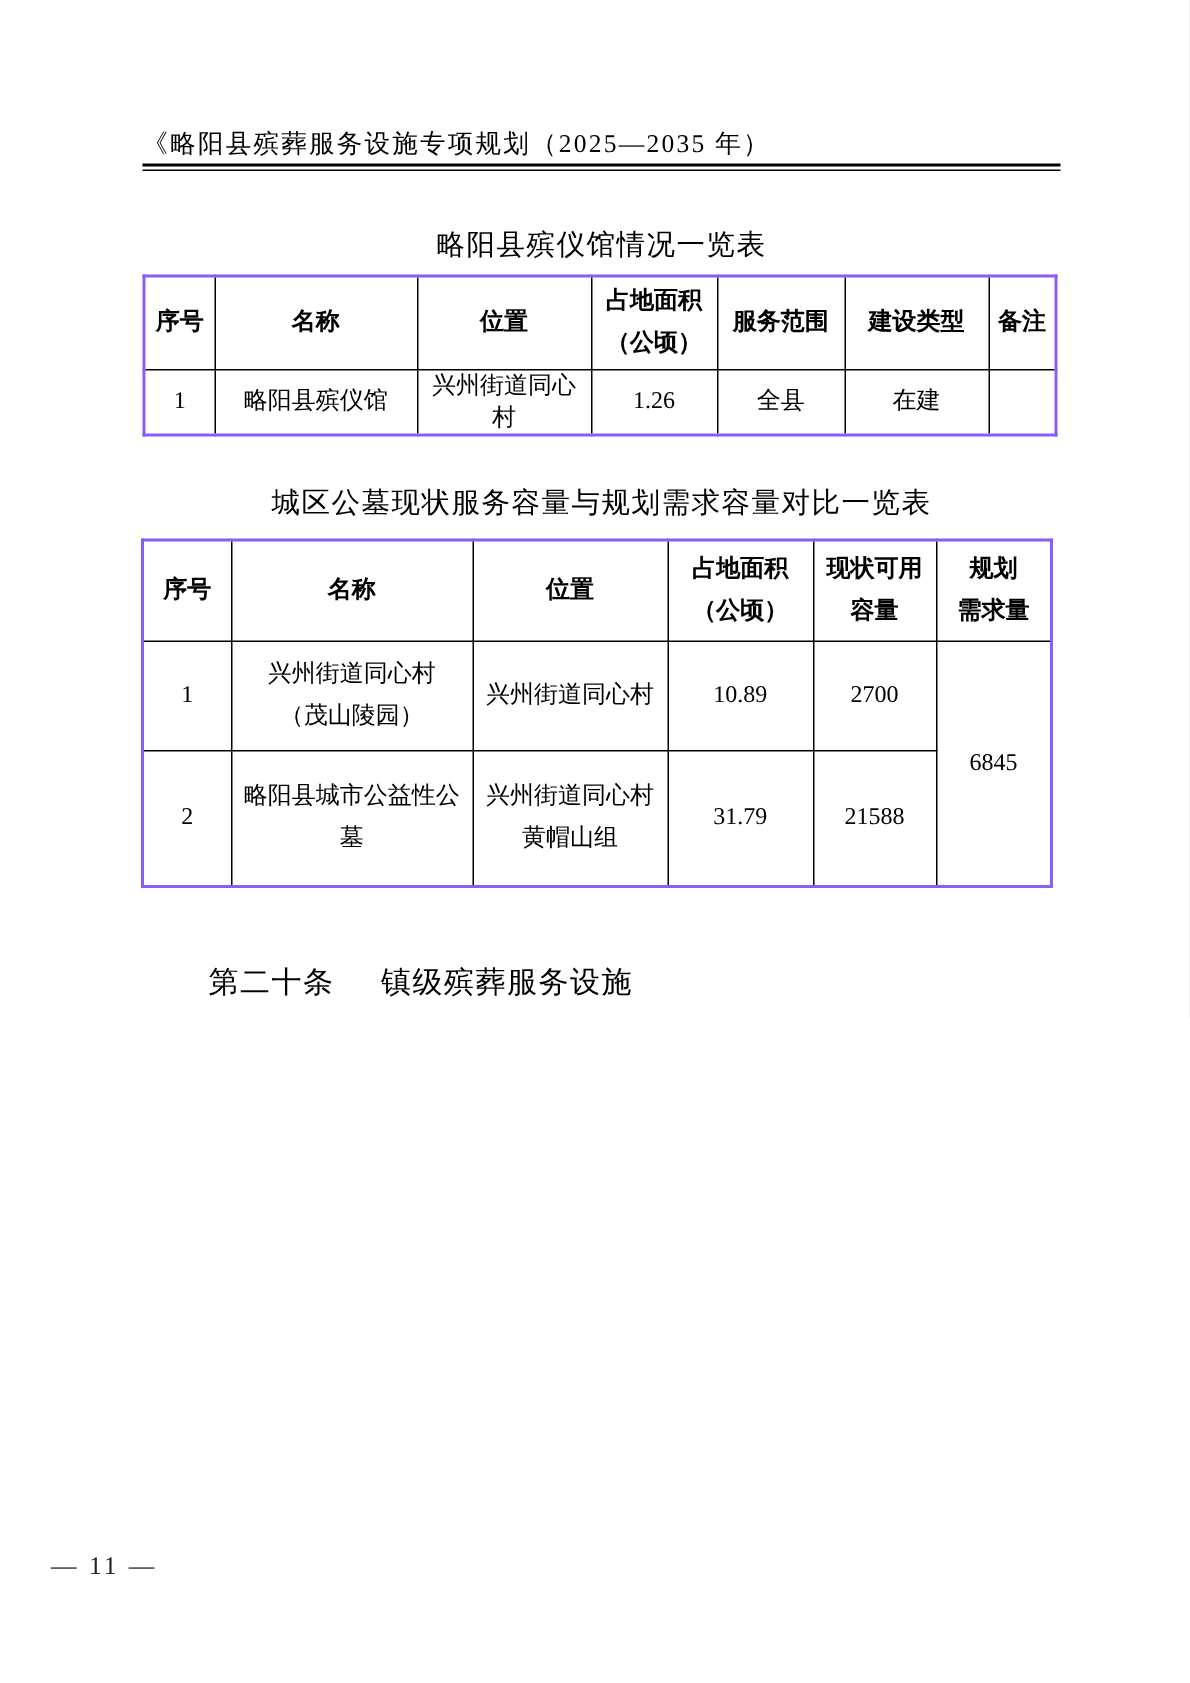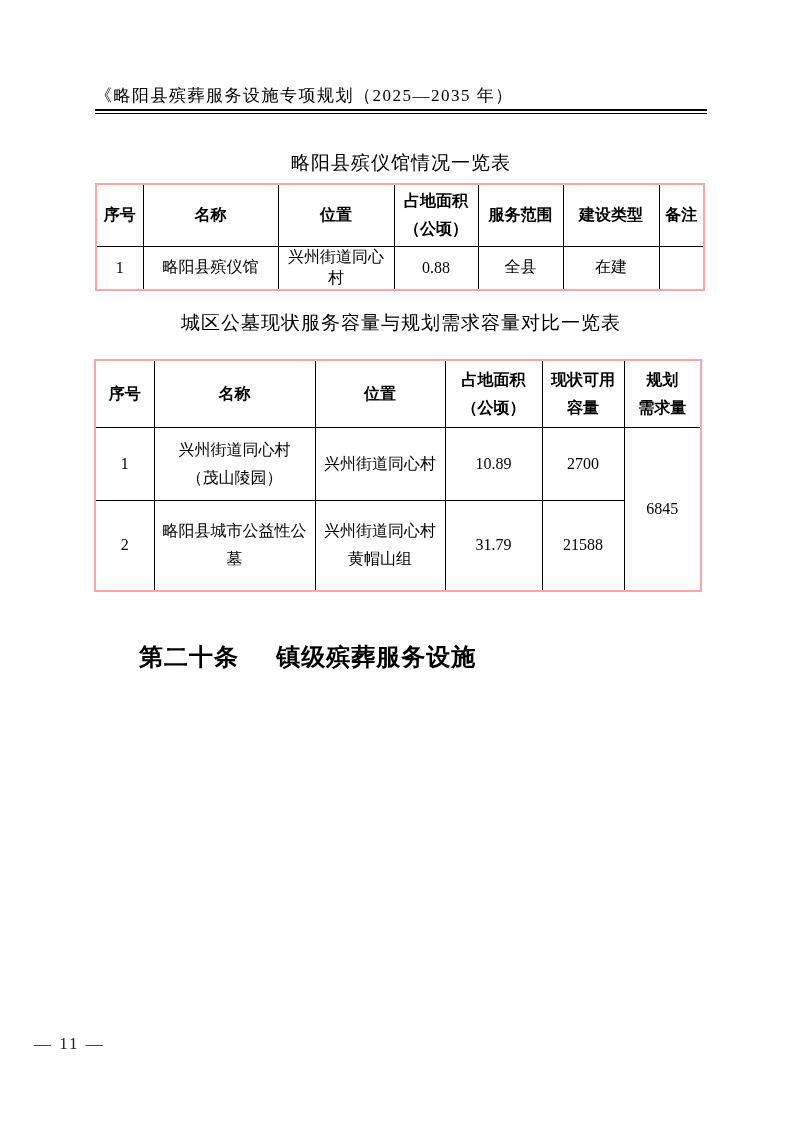--- a/index.html
+++ b/index.html
@@ -18,38 +18,38 @@
   .header-rule {
     position:absolute; top:109px; left:95px; width:612px; height:2px;
     border-top:2px solid #000; border-bottom:1px solid #000;
   }
   
   .tbl-title {
     position:absolute; left:95px; width:612px; text-align:center;
     font-size:19px; font-weight:normal; letter-spacing:1px; white-space:nowrap;
   }
   .t1-title { top:150px; }
-  .t2-title { top:310px; }
+  .t2-title { top:322px; }
   
   table.tbl {
     position:absolute; border-collapse:collapse; table-layout:fixed;
-    border:2px solid #fca5a5; font-size:16px;
+    border:2px solid #8b5cf6; font-size:16px;
   }
   table.t1 { top:183px; left:95px; }
   table.t2 { top:359px; left:94px; }
   table.tbl th, table.tbl td {
     border:1px solid #000; text-align:center; vertical-align:middle;
     padding:0 2px; overflow:hidden;
   }
   table.tbl th { font-weight:bold; }
   .ml { white-space:pre-line; line-height:1.75; }
   
   .section-heading {
     position:absolute; top:641px; left:95px; width:612px;
-    font-size:24px; font-weight:bold; letter-spacing:1px;
+    font-size:20px; font-weight:normal; letter-spacing:1px;
     text-indent:44px; white-space:nowrap;
   }
   .heading-num { margin-right:1.55em; }
   .body-text {
     position:absolute; top:664px; left:95px; width:612px;
     font-size:21px; line-height:45px; letter-spacing:1px;
   }
   .body-text p {
     margin:0; text-indent:43px;
     text-align:justify; text-align-last:left; text-justify:inter-character;
@@ -90,21 +90,21 @@
         <th class="ml">服务范围</th>
         <th class="ml">建设类型</th>
         <th class="ml">备注</th>
       </tr>
     </thead>
     <tbody>
       <tr style="height:37px">
         <td>1</td>
         <td>略阳县殡仪馆</td>
         <td>兴州街道同心村</td>
-        <td>0.88</td>
+        <td>1.26</td>
         <td>全县</td>
         <td>在建</td>
         <td></td>
       </tr>
     </tbody>
   </table>
 
   <div class="tbl-title t2-title">城区公墓现状服务容量与规划需求容量对比一览表</div>
 
   <table class="tbl t2">

